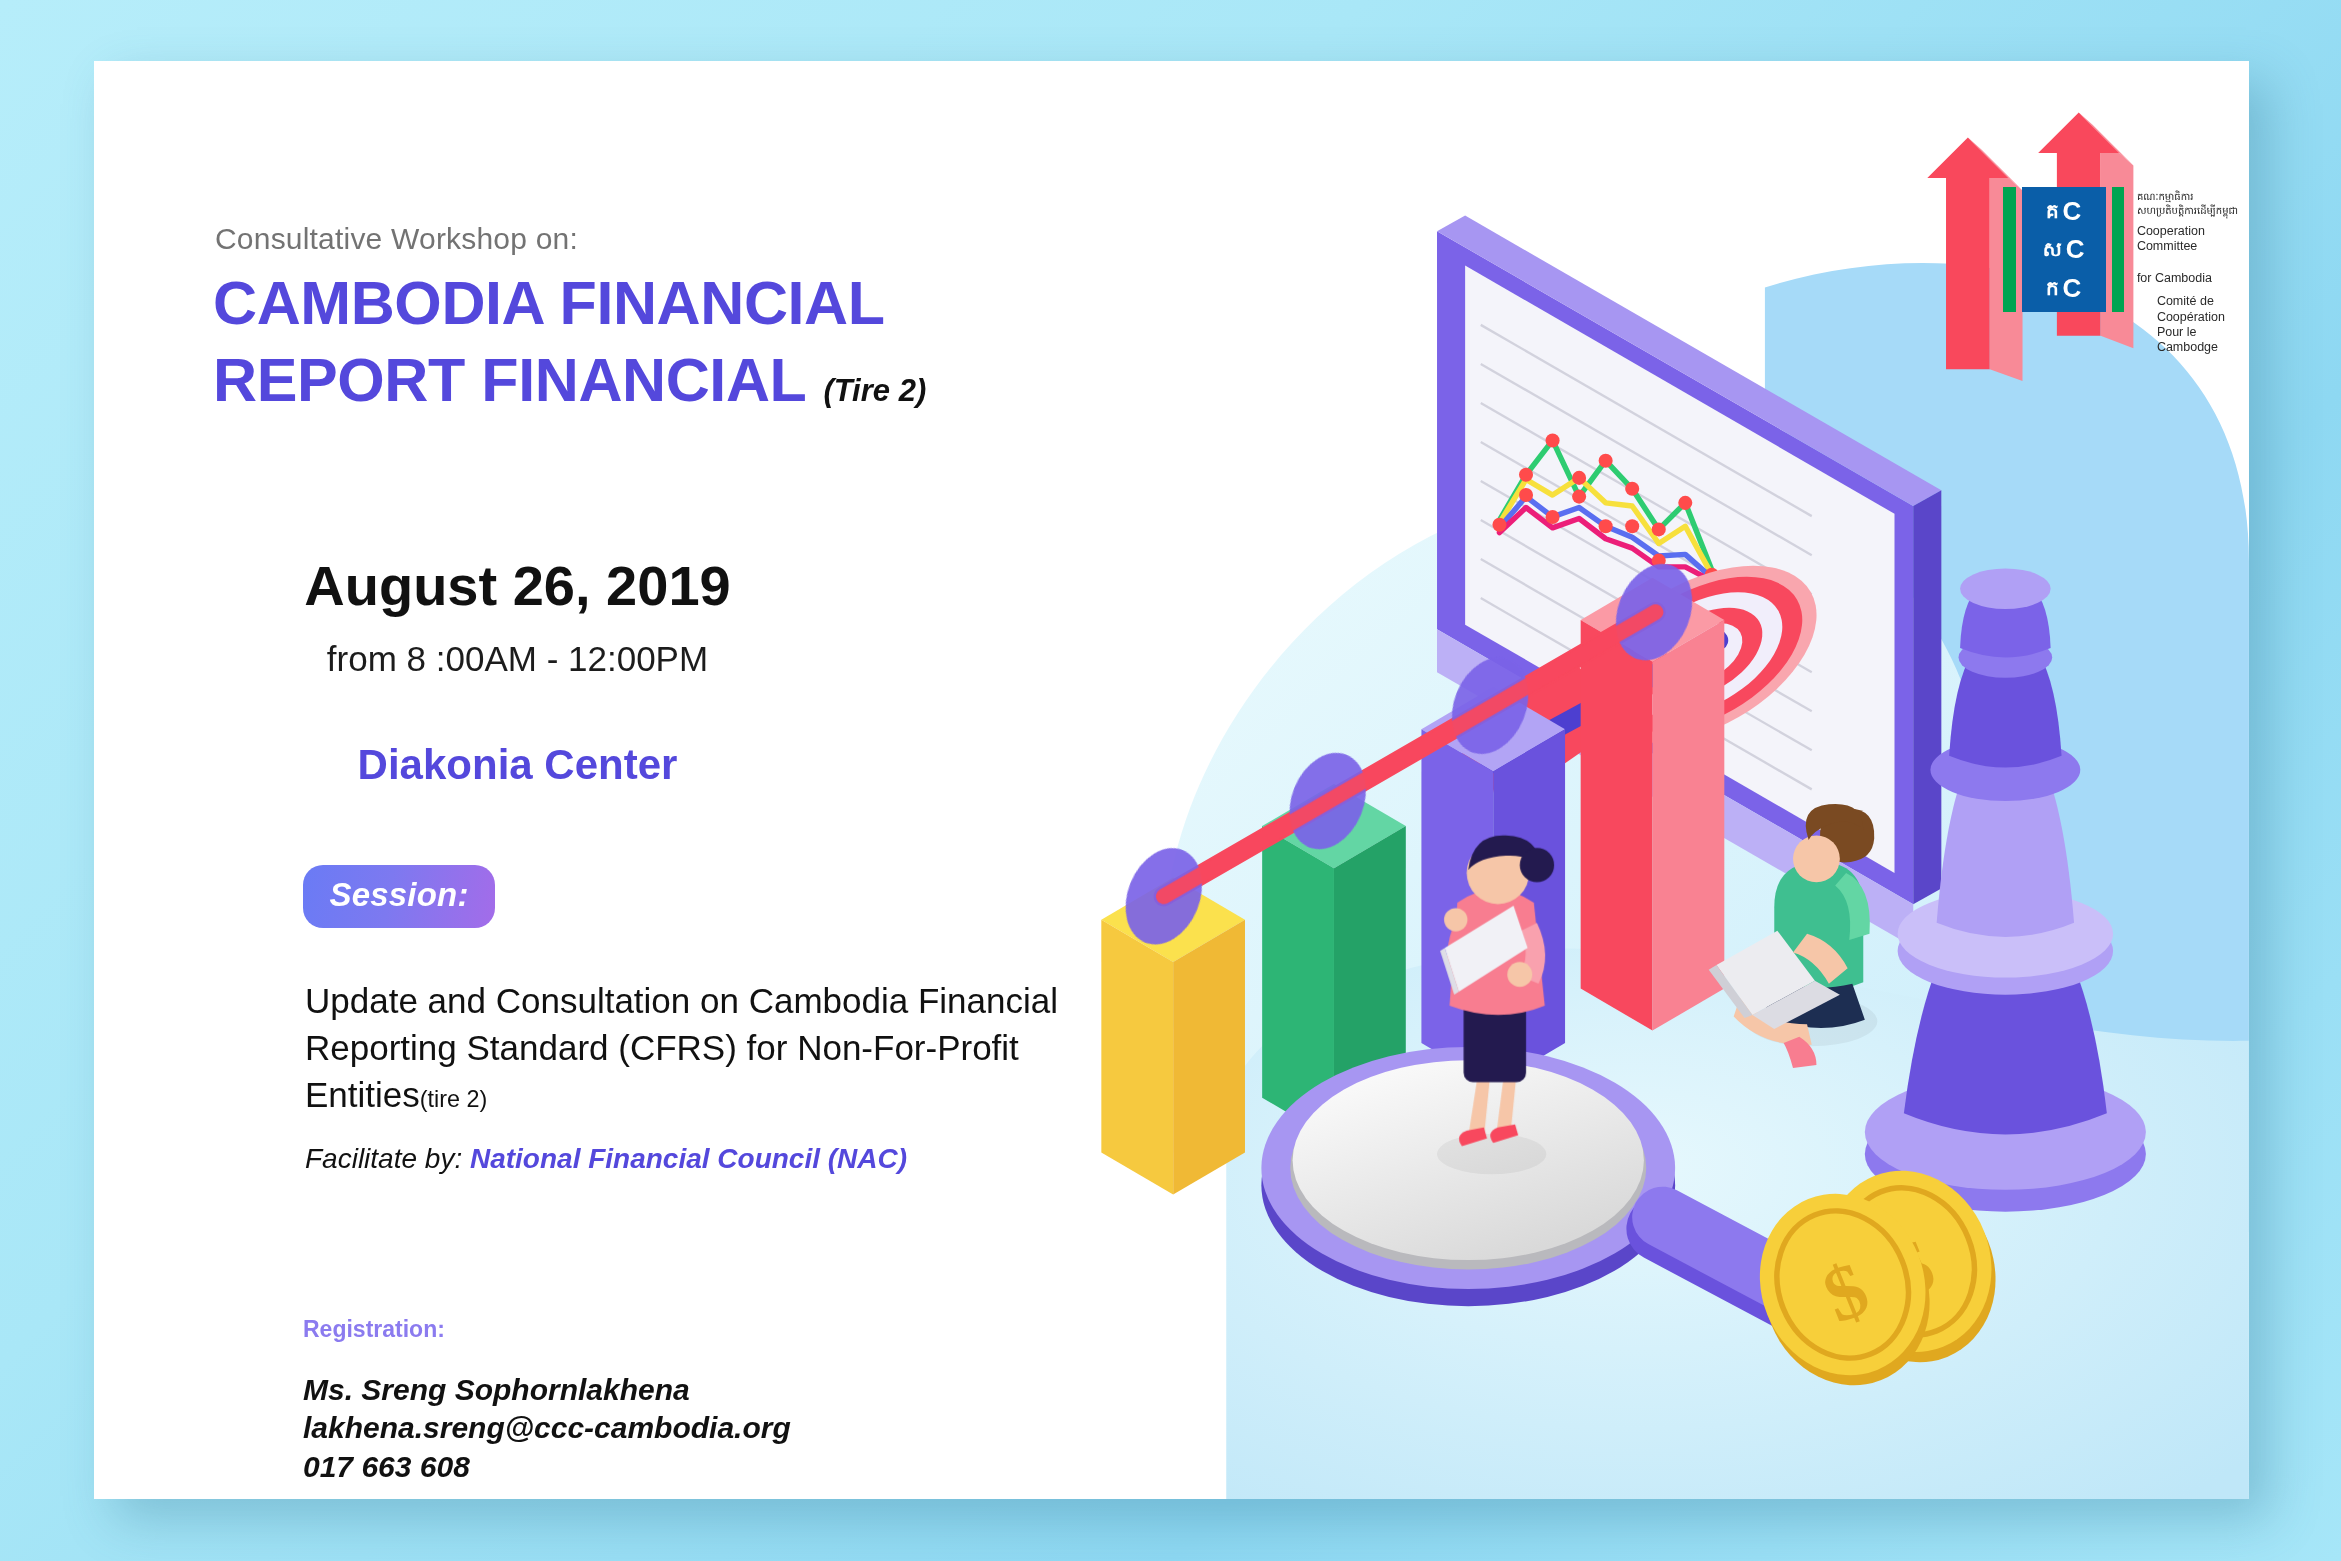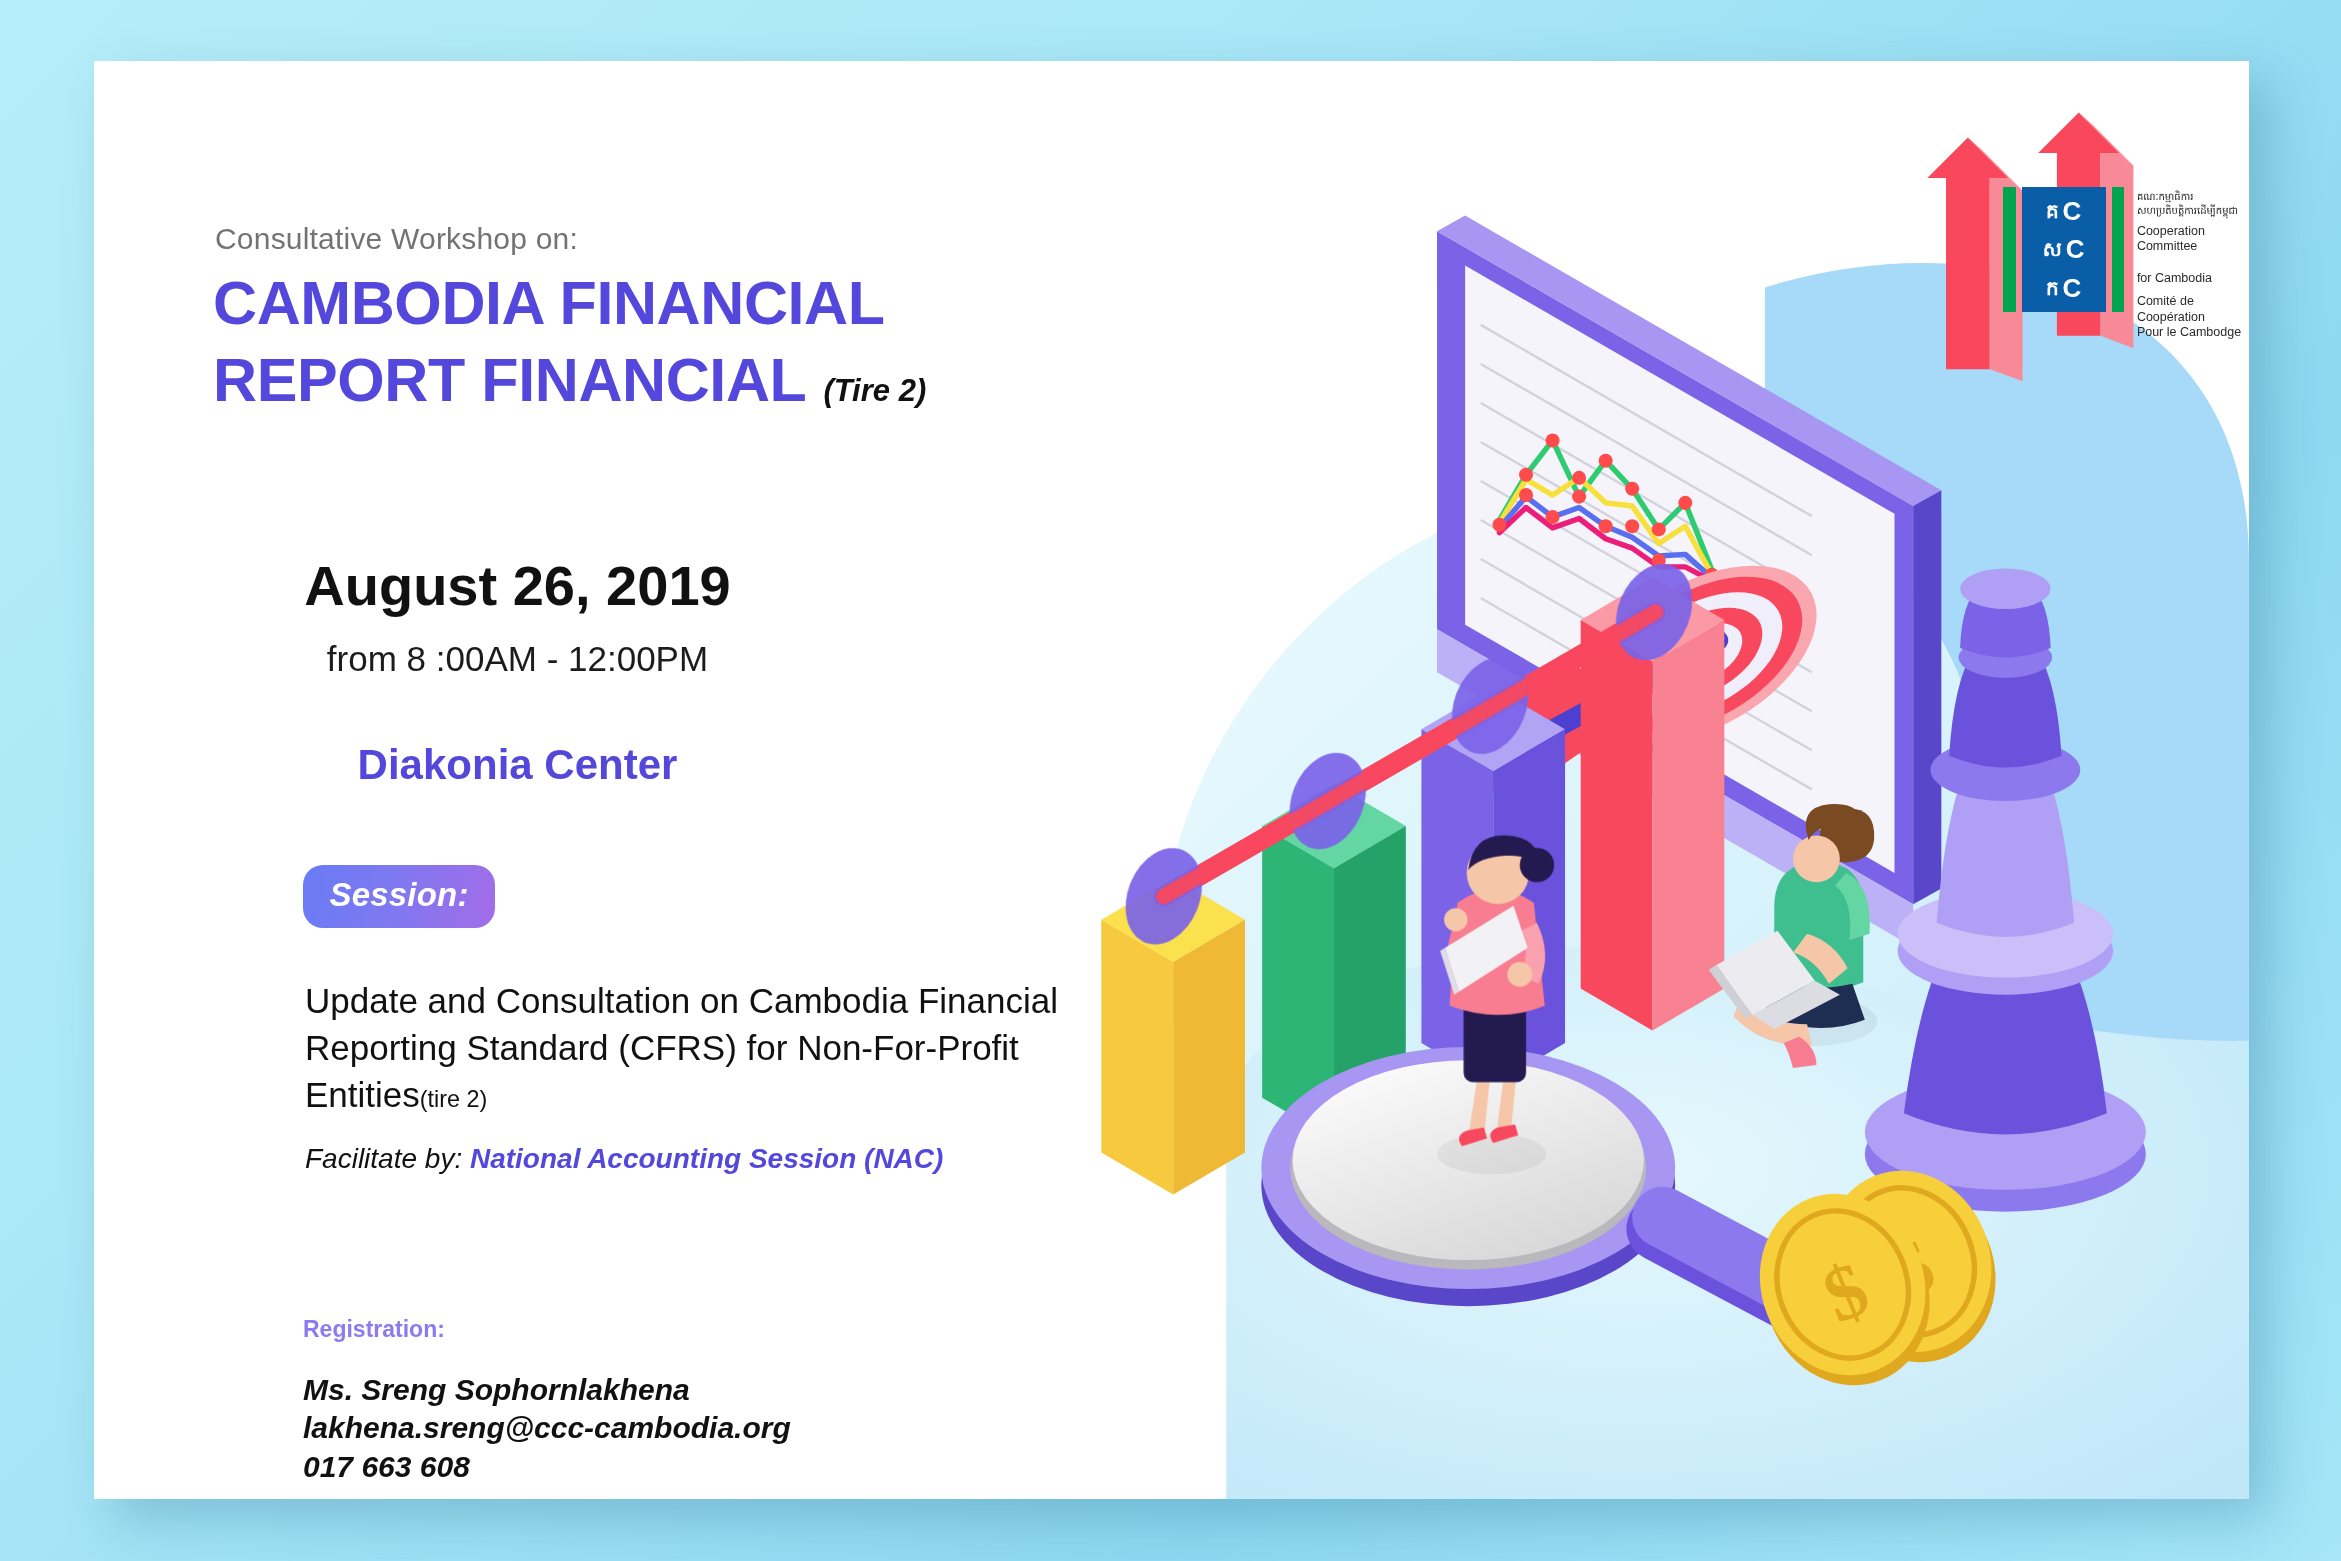--- a/index.html
+++ b/index.html
@@ -86,21 +86,21 @@
     display:flex;flex-direction:column;justify-content:space-around;
     padding:4.7px 0;box-sizing:border-box;
   }
   .logo-row{display:flex;align-items:center;justify-content:center;gap:3.9px;
     color:#fff;line-height:1;}
   .logo-kh{font-size:20px;font-weight:700;}
   .logo-c{font-size:26px;font-weight:800;}
   .logo-txt{margin-left:12.5px;padding-top:3.1px;}
   .logo-kh-l{font-size:10px;font-weight:400;color:#1a1a1a;line-height:1.35;}
   .logo-en{font-size:12.5px;color:#2a2a2a;line-height:1.22;margin-top:7px;}
-  .logo-fr{font-size:12.5px;color:#2a2a2a;line-height:1.22;margin-top:8.6px;}
+  .logo-fr{font-size:12.5px;color:#2a2a2a;line-height:1.22;margin-top:8.6px;margin-left:20px;}
 
   
   .illus{position:absolute;right:0;top:0;width:1218px;height:1438px;}
   .illus svg{position:absolute;left:0;top:0;width:100%;height:100%;}
 </style>
 </head>
 <body>
 
 <div id="poster">
 
@@ -348,21 +348,21 @@
 
     <div class="date">August 26, 2019</div>
     <div class="time">from 8 :00AM - 12:00PM</div>
     <div class="venue">Diakonia Center</div>
 
     <div class="session-badge">Session:</div>
 
     <div class="session-body"><span>Update and Consultation on Cambodia Financial Reporting Standard (CFRS) for Non-For-Profit Entities</span><span class="tiny">(tire 2)</span></div>
 
     <div class="facilitate"><span>Facilitate by:</span>
-      <b>National Accounting Session (NAC)</b></div>
+      <b>National Financial Council (NAC)</b></div>
 
     <div class="reg-title">Registration:</div>
     <div class="reg-lines">
       <div>Ms. Sreng Sophornlakhena</div>
       <div>lakhena.sreng@ccc-cambodia.org</div>
       <div>017 663 608</div>
     </div>
 
   </div>
 </div>

